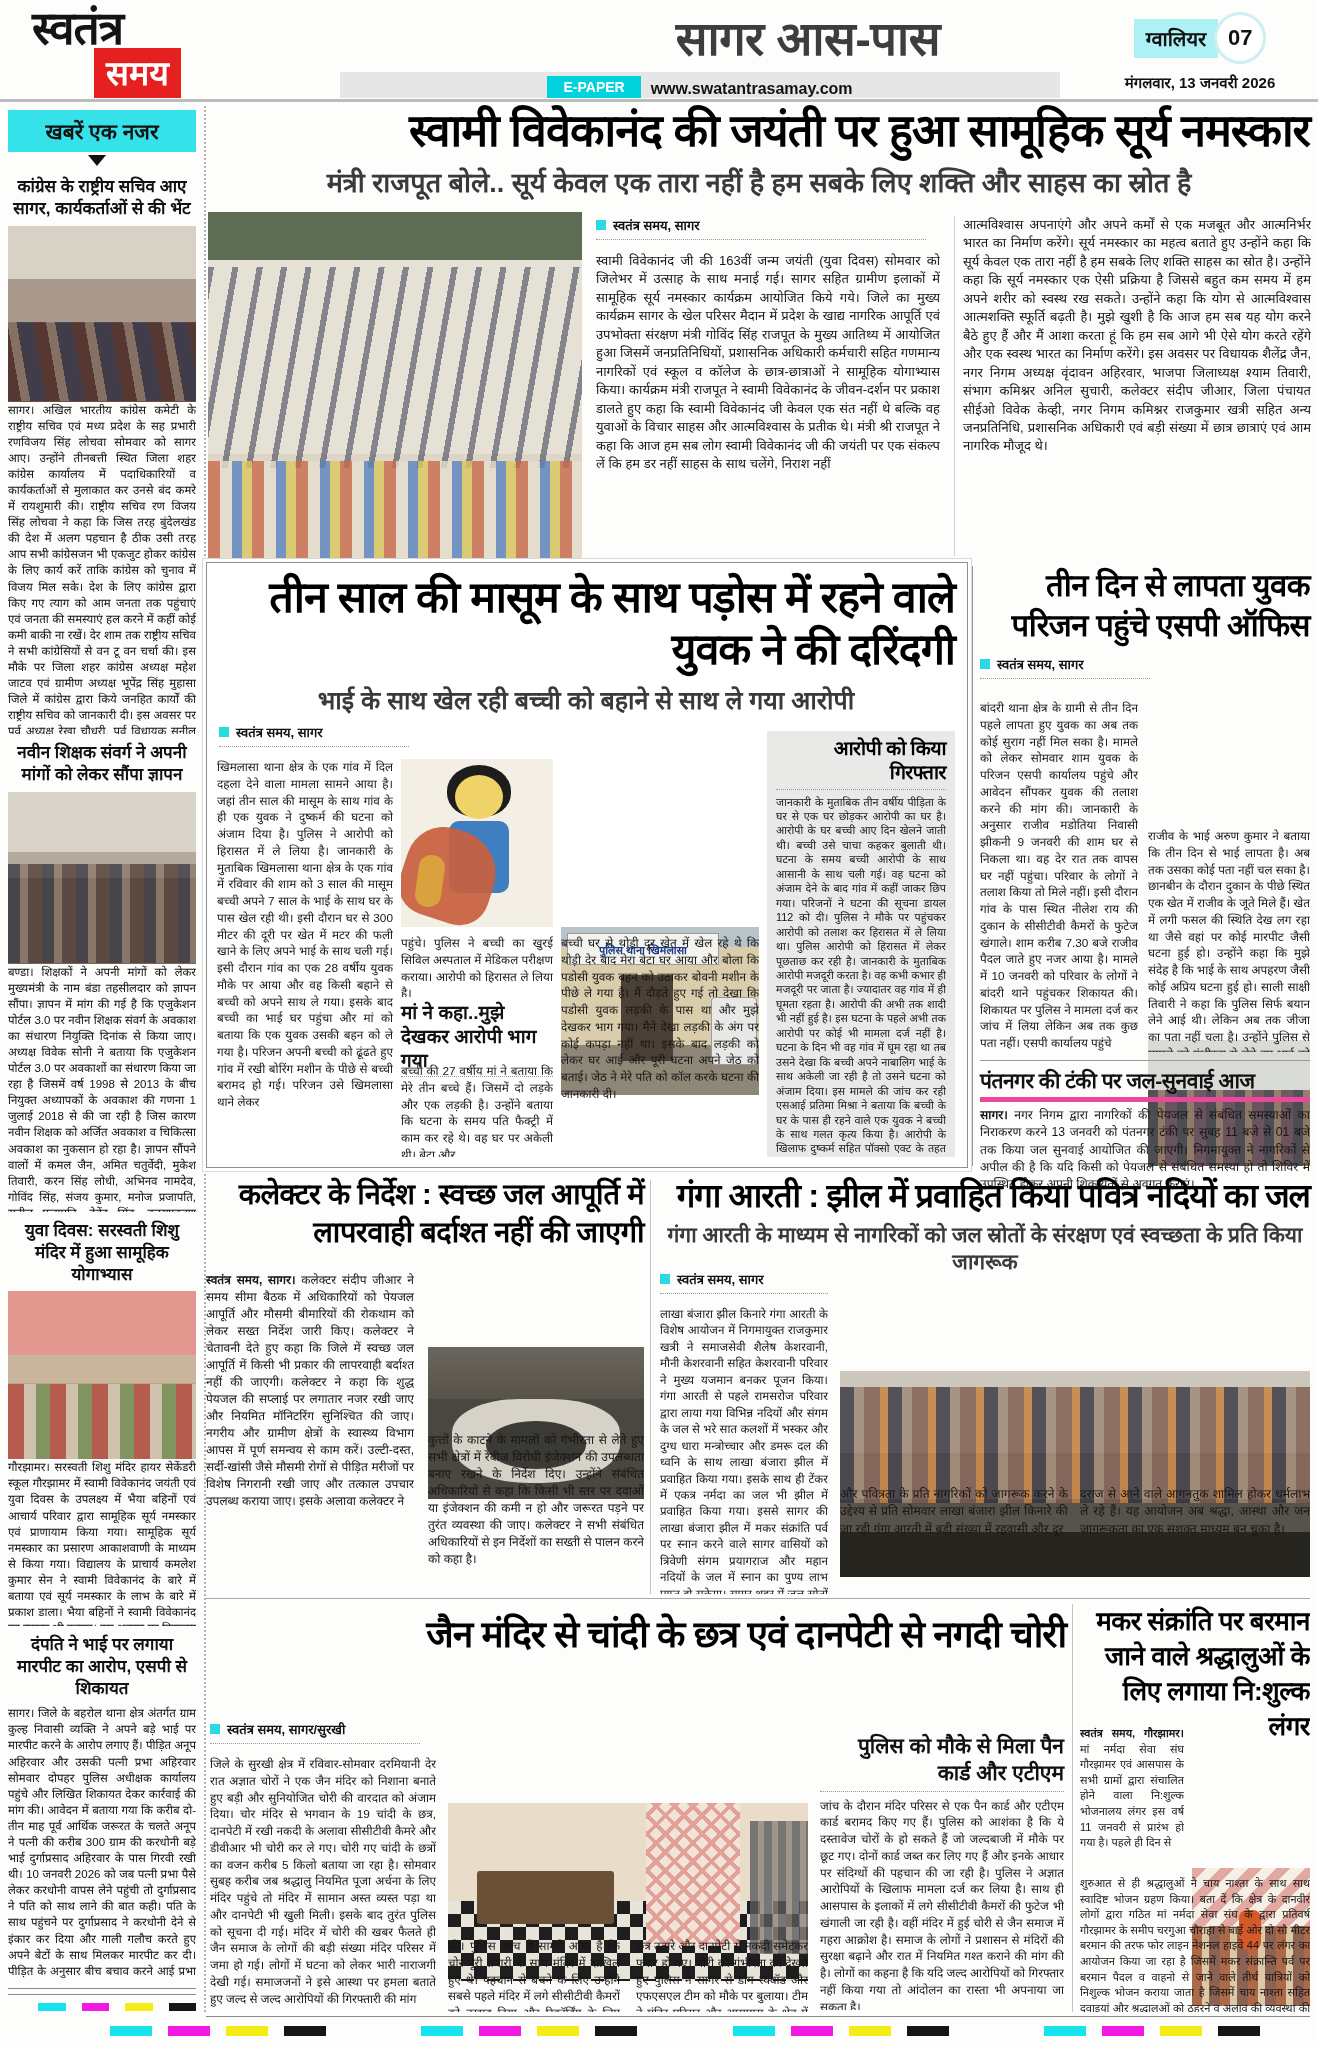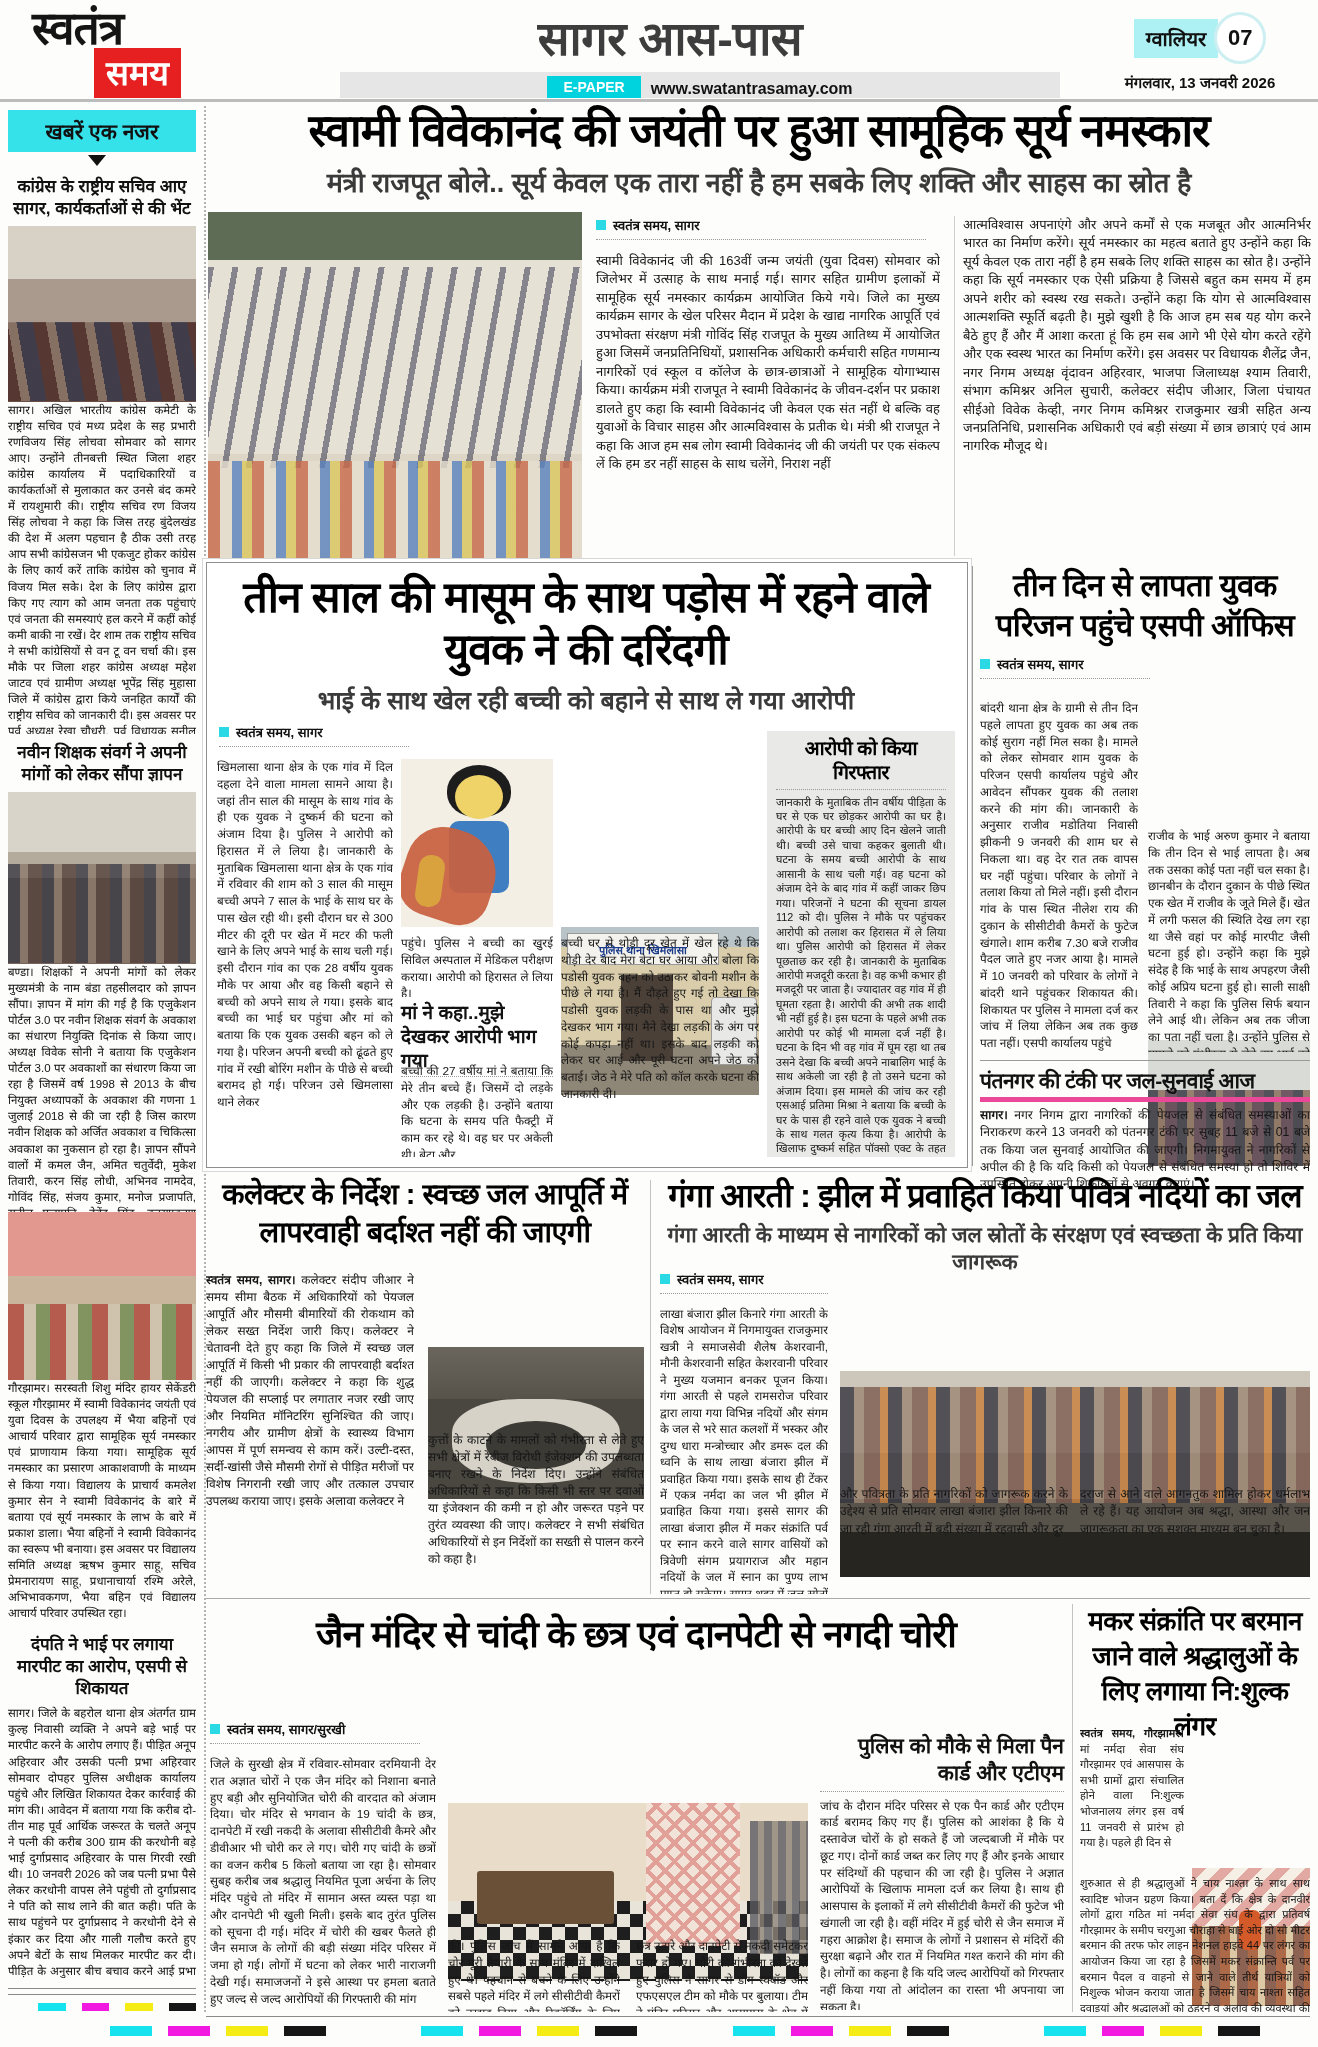--- a/index.html
+++ b/index.html
@@ -1,19 +1,19 @@
 <!DOCTYPE html>
 <html><head>
 <meta charset="utf-8">
 <style>
   html,body{margin:0;padding:0;background:#9a9a9a;}
   .page{position:relative;width:1318px;height:2047px;background:#fdfdfc;margin:0 auto;
         font-family:"Liberation Sans","DejaVu Sans",sans-serif;color:#111;overflow:hidden;}
   .abs{position:absolute;}
-  .hl{font-weight:bold;color:#000;text-align:center;letter-spacing:-0.5px;line-height:1.22;}
+  .hl{font-weight:bold;color:#000;text-align:right;letter-spacing:-0.5px;line-height:1.22;}
   .sub{font-weight:600;color:#3a3a3a;text-align:center;line-height:1.25;}
   .bt{text-align:justify;color:#161616;overflow:hidden;line-height:1.42;}
   .byline{display:flex;align-items:center;gap:7px;font-weight:bold;font-size:13px;
           border-bottom:1px dotted #9a9a9a;padding-bottom:5px;}
   .byline .sq{width:10px;height:10px;background:#2bd9e4;flex:0 0 auto;}
   .ph{position:relative;overflow:hidden;background:#c9c2b6;}
   .ph>div{position:absolute;}
   .vline{background:#c2c2c2;width:1px;}
   .hline{background:#aaa;height:1px;}
   .marks{display:flex;gap:16px;}
@@ -66,20 +66,21 @@
 
     <div class="sb-item" style="height:478px;">
       <div class="sb-h">नवीन शिक्षक संवर्ग ने अपनी मांगों को लेकर सौंपा ज्ञापन</div>
       <div class="ph" style="width:100%;height:172px;background:linear-gradient(180deg,#d9d4c9 0 35%,#b5ab9c 35% 50%,#75655a 50% 100%);">
         <div style="left:0;top:42%;width:100%;height:58%;background:repeating-linear-gradient(90deg,#3c3c46 0 12px,#8d7b6c 12px 20px,#54423c 20px 34px);opacity:.8;"></div>
       </div>
       <div class="sb-b">बण्डा। शिक्षकों ने अपनी मांगों को लेकर मुख्यमंत्री के नाम बंडा तहसीलदार को ज्ञापन सौंपा। ज्ञापन में मांग की गई है कि एजुकेशन पोर्टल 3.0 पर नवीन शिक्षक संवर्ग के अवकाश का संधारण नियुक्ति दिनांक से किया जाए। अध्यक्ष विवेक सोनी ने बताया कि एजुकेशन पोर्टल 3.0 पर अवकाशों का संधारण किया जा रहा है जिसमें वर्ष 1998 से 2013 के बीच नियुक्त अध्यापकों के अवकाश की गणना 1 जुलाई 2018 से की जा रही है जिस कारण नवीन शिक्षक को अर्जित अवकाश व चिकित्सा अवकाश का नुकसान हो रहा है। ज्ञापन सौंपने वालों में कमल जैन, अमित चतुर्वेदी, मुकेश तिवारी, करन सिंह लोधी, अभिनव नामदेव, गोविंद सिंह, संजय कुमार, मनोज प्रजापति, सुनील प्रजापति, देवेंद्र सिंह, करुणाकरण ओमकार, अशोक पांडे आदि सहित बंडा एवं शाहगढ़ ब्लाक के शिक्षक उपस्थित रहे।</div>
     </div>
 
     <div class="sb-item" style="height:414px;">
+      <div class="sb-h">युवा दिवस: सरस्वती शिशु मंदिर में हुआ सामूहिक योगाभ्यास</div>
       <div class="ph" style="width:100%;height:168px;background:linear-gradient(180deg,#e2988e 0 38%,#c9b49c 38% 55%,#b9a588 55% 100%);">
         <div style="left:0;top:55%;width:100%;height:45%;background:repeating-linear-gradient(90deg,#b5443c 0 16px,#d6ccb8 16px 28px,#6f8e52 28px 42px);opacity:.75;"></div>
       </div>
       <div class="sb-b">गौरझामर। सरस्वती शिशु मंदिर हायर सेकेंडरी स्कूल गौरझामर में स्वामी विवेकानंद जयंती एवं युवा दिवस के उपलक्ष्य में भैया बहिनों एवं आचार्य परिवार द्वारा सामूहिक सूर्य नमस्कार एवं प्राणायाम किया गया। सामूहिक सूर्य नमस्कार का प्रसारण आकाशवाणी के माध्यम से किया गया। विद्यालय के प्राचार्य कमलेश कुमार सेन ने स्वामी विवेकानंद के बारे में बताया एवं सूर्य नमस्कार के लाभ के बारे में प्रकाश डाला। भैया बहिनों ने स्वामी विवेकानंद का स्वरूप भी बनाया। इस अवसर पर विद्यालय समिति अध्यक्ष ऋषभ कुमार साहू, सचिव प्रेमनारायण साहू, प्रधानाचार्या रश्मि अरेले, अभिभावकगण, भैया बहिन एवं विद्यालय आचार्य परिवार उपस्थित रहा।</div>
     </div>
 
     <div class="sb-item" style="height:352px;">
       <div class="sb-h">दंपति ने भाई पर लगाया मारपीट का आरोप, एसपी से शिकायत</div>
       <div class="sb-b">सागर। जिले के बहरोल थाना क्षेत्र अंतर्गत ग्राम कुल्ह निवासी व्यक्ति ने अपने बड़े भाई पर मारपीट करने के आरोप लगाए हैं। पीड़ित अनूप अहिरवार और उसकी पत्नी प्रभा अहिरवार सोमवार दोपहर पुलिस अधीक्षक कार्यालय पहुंचे और लिखित शिकायत देकर कार्रवाई की मांग की। आवेदन में बताया गया कि करीब दो-तीन माह पूर्व आर्थिक जरूरत के चलते अनूप ने पत्नी की करीब 300 ग्राम की करधोनी बड़े भाई दुर्गाप्रसाद अहिरवार के पास गिरवी रखी थी। 10 जनवरी 2026 को जब पत्नी प्रभा पैसे लेकर करधोनी वापस लेने पहुंची तो दुर्गाप्रसाद ने पति को साथ लाने की बात कही। पति के साथ पहुंचने पर दुर्गाप्रसाद ने करधोनी देने से इंकार कर दिया और गाली गलौच करते हुए अपने बेटों के साथ मिलकर मारपीट कर दी। पीड़ित के अनुसार बीच बचाव करने आई प्रभा पर पत्थर से हमला किया गया जिससे उसके पैर में चोट आई। आरोप है कि जान से मारने की धमकी दी गई और मोबाइल फोन भी तोड़ दिया गया। दंपती ने पूरे मामले की निष्पक्ष जांच कर आरोपियों के खिलाफ कानूनी कार्रवाई की मांग की है।</div>
     </div>

